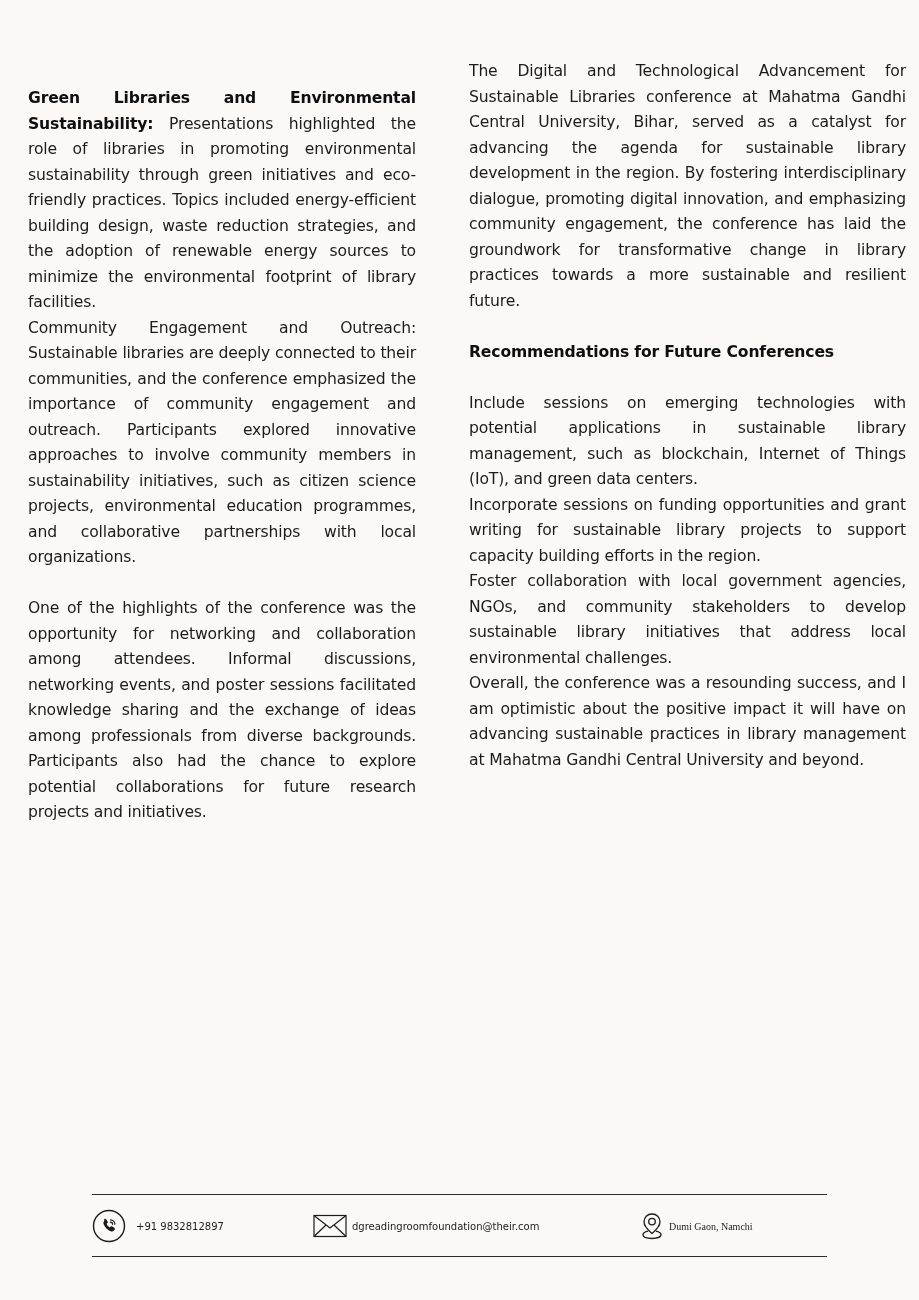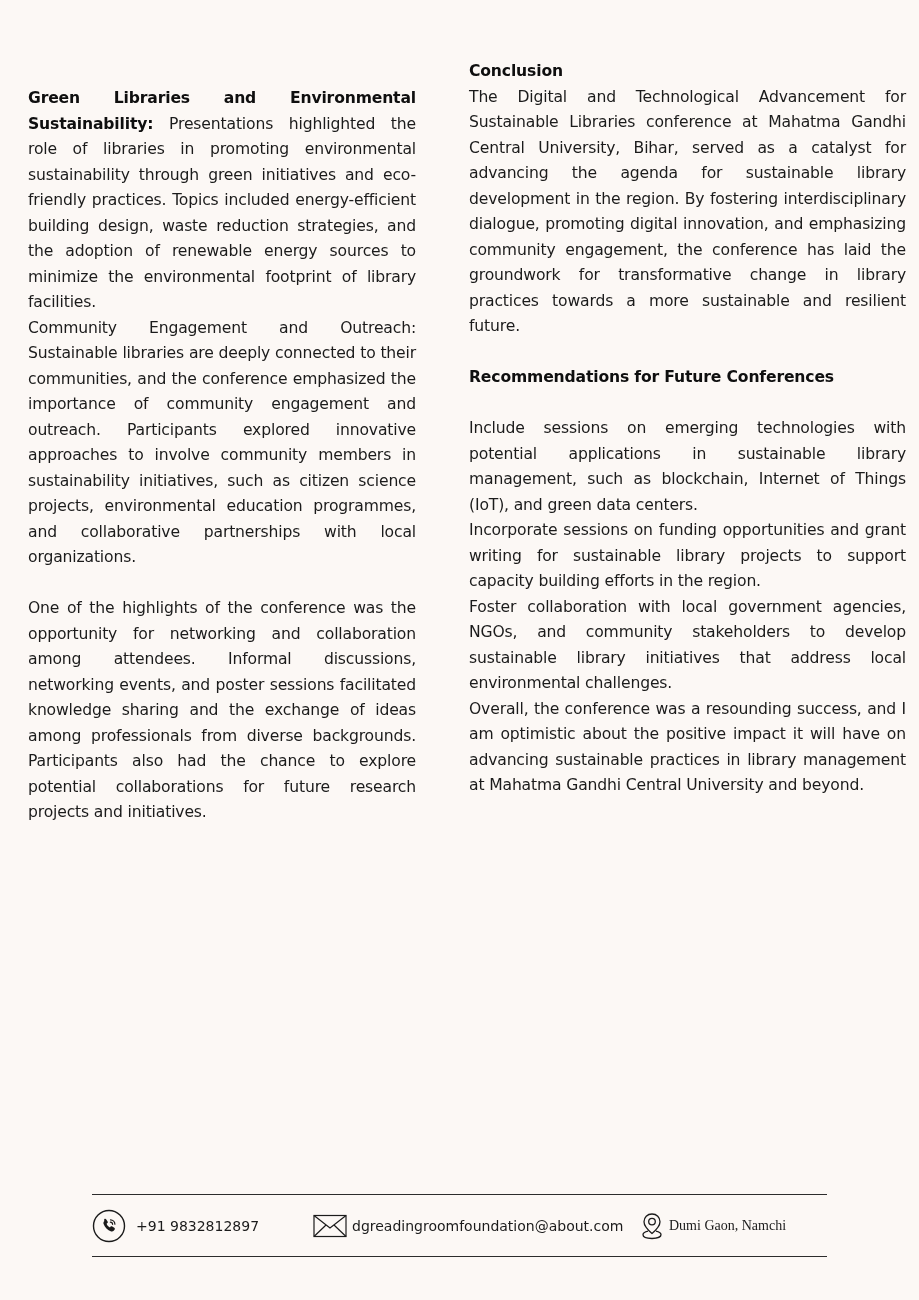--- a/index.html
+++ b/index.html
@@ -57,21 +57,21 @@
       border-top: 1.5px solid #2c2c2c;
     }
     .footer-line.top { top: 1194px; }
     .footer-line.bottom { top: 1256px; }
     .footer-item {
       position: absolute;
       top: 1211px;
       height: 30px;
       display: flex;
       align-items: center;
-      font-size: 14px;
+      font-size: 10px;
       color: #1b1b1b;
     }
     .footer-item svg {
       display: block;
       flex-shrink: 0;
     }
     .footer-phone { left: 92px; }
     .footer-email { left: 313px; }
     .footer-location { left: 641px; font-family: Liberation Serif, serif; }
     .footer-text { white-space: nowrap; }
@@ -83,21 +83,20 @@
 <body>
 
 <div class="col col-left">
   <p class="para"><span class="bold">Green Libraries and Environmental Sustainability:</span><span> Presentations highlighted the role of libraries in promoting environmental sustainability through green initiatives and eco-friendly practices. Topics included energy-efficient building design, waste reduction strategies, and the adoption of renewable energy sources to minimize the environmental footprint of library facilities.</span></p>
   <p class="para">Community Engagement and Outreach: Sustainable libraries are deeply connected to their communities, and the conference emphasized the importance of community engagement and outreach. Participants explored innovative approaches to involve community members in sustainability initiatives, such as citizen science projects, environmental education programmes, and collaborative partnerships with local organizations.</p>
   <div class="gap"></div>
   <p class="para">One of the highlights of the conference was the opportunity for networking and collaboration among attendees. Informal discussions, networking events, and poster sessions facilitated knowledge sharing and the exchange of ideas among professionals from diverse backgrounds. Participants also had the chance to explore potential collaborations for future research projects and initiatives.</p>
 </div>
 
 <div class="col col-right" style="top:59px;">
-  <p class="heading">Conclusion</p>
   <p class="para">The Digital and Technological Advancement for Sustainable Libraries conference at Mahatma Gandhi Central University, Bihar, served as a catalyst for advancing the agenda  for sustainable library development in the region. By fostering interdisciplinary dialogue, promoting digital innovation, and emphasizing community engagement, the conference has laid the groundwork for transformative change in library practices towards a more sustainable and resilient future.</p>
   <div class="gap"></div>
   <p class="heading">Recommendations for Future Conferences</p>
   <div class="gap"></div>
   <p class="para">Include sessions on emerging technologies with potential applications in sustainable library management, such as blockchain, Internet of Things (IoT), and green data centers.</p>
   <p class="para">Incorporate sessions on funding opportunities and grant writing for sustainable library projects to support capacity building efforts in the region.</p>
   <p class="para">Foster collaboration with local government agencies, NGOs, and community stakeholders to develop sustainable library initiatives that address local environmental challenges.</p>
   <p class="para">Overall, the conference was a resounding success, and I am optimistic about the positive impact it will have on advancing sustainable practices in library management at Mahatma Gandhi Central University and beyond.</p>
 </div>
 
@@ -117,21 +116,21 @@
 
 <div class="footer-item footer-email">
   <span>
     <svg width="34" height="24" viewBox="0 0 34 24">
       <rect x="1" y="1.5" width="32" height="21" fill="none" stroke="#1b1b1b" stroke-width="1.2"></rect>
       <path d="M1 1.5 L17 14 L33 1.5" fill="none" stroke="#1b1b1b" stroke-width="1.2"></path>
       <path d="M1 22.5 L13 11" fill="none" stroke="#1b1b1b" stroke-width="1.2"></path>
       <path d="M33 22.5 L21 11" fill="none" stroke="#1b1b1b" stroke-width="1.2"></path>
     </svg>
   </span>
-  <span class="footer-text">dgreadingroomfoundation@about.com</span>
+  <span class="footer-text">dgreadingroomfoundation@their.com</span>
 </div>
 
 <div class="footer-item footer-location">
   <span>
     <svg width="22" height="28" viewBox="0 0 22 28">
       <path d="M11 2 C6.3 2 3 5.5 3 9.8 C3 14.8 11 21.5 11 21.5 C11 21.5 19 14.8 19 9.8 C19 5.5 15.7 2 11 2 Z" fill="none" stroke="#1b1b1b" stroke-width="1.3"></path>
       <circle cx="11" cy="9.6" r="3.3" fill="none" stroke="#1b1b1b" stroke-width="1.3"></circle>
       <path d="M7 19.2 C3.5 20 2 21.3 2 22.8 C2 25 6 26.5 11 26.5 C16 26.5 20 25 20 22.8 C20 21.3 18.5 20 15 19.2" fill="none" stroke="#1b1b1b" stroke-width="1.3"></path>
     </svg>
   </span>

